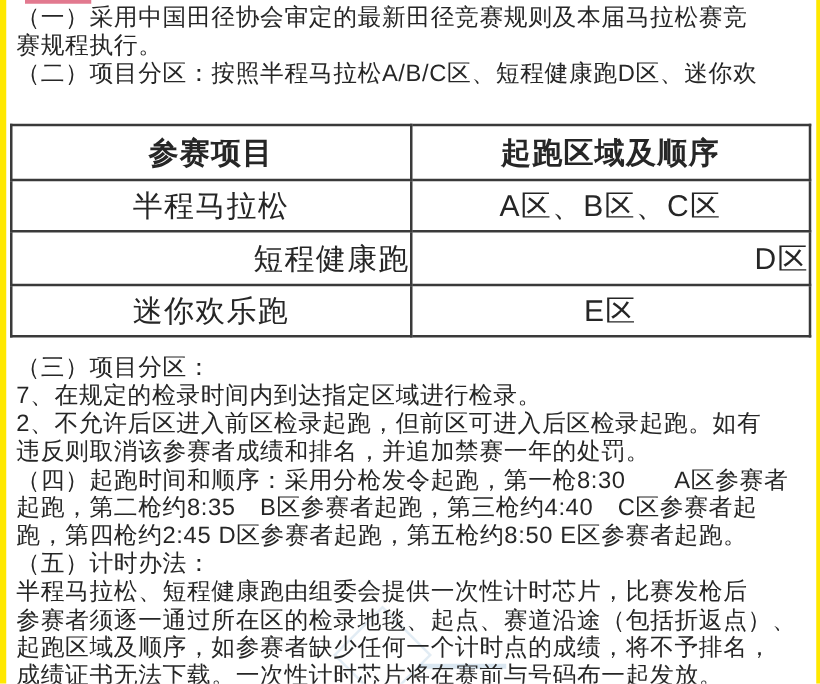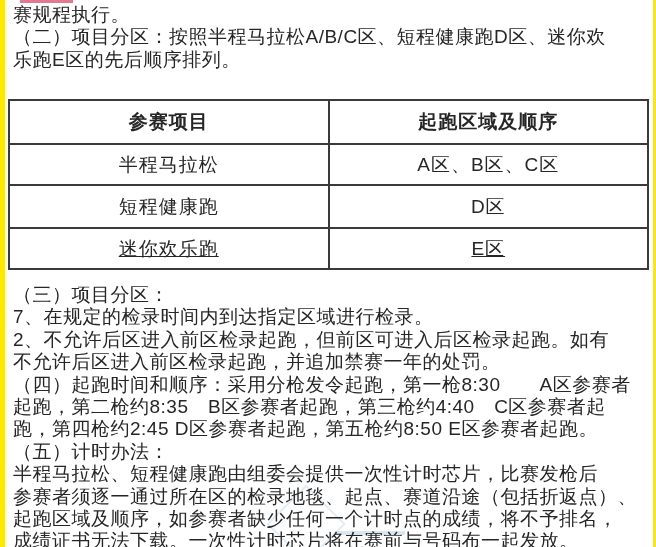--- a/index.html
+++ b/index.html
@@ -33,27 +33,27 @@
     font-size: 19px; letter-spacing: 0.5px;
     white-space: pre; font-weight: 500;
   }
   table.rules {
     position: absolute; left: 8px; top: 99px; width: 641px;
     border-collapse: collapse; table-layout: fixed;
   }
   table.rules td {
     border: 2px solid #3a3a3a;
     text-align: center; vertical-align: middle;
-    font-size: 19px; letter-spacing: 1px;
+    font-size: 24px; letter-spacing: 1px;
     padding: 0;
   }
   table.rules tr.hdr td { height: 42px; font-weight: bold; }
   table.rules tr.r1 td { height: 39px; margin-top: 38px; }
-  table.rules tr.r2 td { height: 41px; }
-  table.rules tr.r3 td { height: 39px; text-decoration: underline; }
+  table.rules tr.r2 td { height: 41px; text-align: right; }
+  table.rules tr.r3 td { height: 39px; }
   .watermark {
     position: absolute; left: 278px; top: 496px;
     width: 52px; height: 52px;
     border: 2px solid rgba(150, 185, 215, 0.55);
     transform: rotate(45deg);
     opacity: 0.5;
     pointer-events: none;
   }
   .watermark-bar {
     position: absolute; left: 335px; top: 531px;
@@ -63,23 +63,23 @@
   }
 </style>
 </head>
 <body>
 
 <div class="accent-left"></div>
 <div class="accent-right"></div>
 <div class="pink-strip"></div>
 
 <div class="textblock top">
+  <div class="tline">（一）采用中国田径协会审定的最新田径竞赛规则及本届马拉松赛竞</div>
   <div class="tline">赛规程执行。</div>
   <div class="tline">（二）项目分区：按照半程马拉松A/B/C区、短程健康跑D区、迷你欢</div>
-  <div class="tline">乐跑E区的先后顺序排列。</div>
 </div>
 
 <table class="rules">
   <tbody>
     <tr class="hdr">
       <td>参赛项目</td>
       <td>起跑区域及顺序</td>
     </tr>
     <tr class="r1">
       <td>半程马拉松</td>
@@ -96,21 +96,21 @@
   </tbody>
 </table>
 
 <div class="watermark"></div>
 <div class="watermark-bar"></div>
 
 <div class="textblock bottom">
   <div class="tline">（三）项目分区：</div>
   <div class="tline">7、在规定的检录时间内到达指定区域进行检录。</div>
   <div class="tline">2、不允许后区进入前区检录起跑，但前区可进入后区检录起跑。如有</div>
-  <div class="tline">不允许后区进入前区检录起跑，并追加禁赛一年的处罚。</div>
+  <div class="tline">违反则取消该参赛者成绩和排名，并追加禁赛一年的处罚。</div>
   <div class="tline">（四）起跑时间和顺序：采用分枪发令起跑，第一枪8:30　　A区参赛者</div>
   <div class="tline">起跑，第二枪约8:35　B区参赛者起跑，第三枪约4:40　C区参赛者起</div>
   <div class="tline">跑，第四枪约2:45 D区参赛者起跑，第五枪约8:50 E区参赛者起跑。</div>
   <div class="tline">（五）计时办法：</div>
   <div class="tline">半程马拉松、短程健康跑由组委会提供一次性计时芯片，比赛发枪后</div>
   <div class="tline">参赛者须逐一通过所在区的检录地毯、起点、赛道沿途（包括折返点）、</div>
   <div class="tline">起跑区域及顺序，如参赛者缺少任何一个计时点的成绩，将不予排名，</div>
   <div class="tline">成绩证书无法下载。一次性计时芯片将在赛前与号码布一起发放。</div>
 </div>
 

